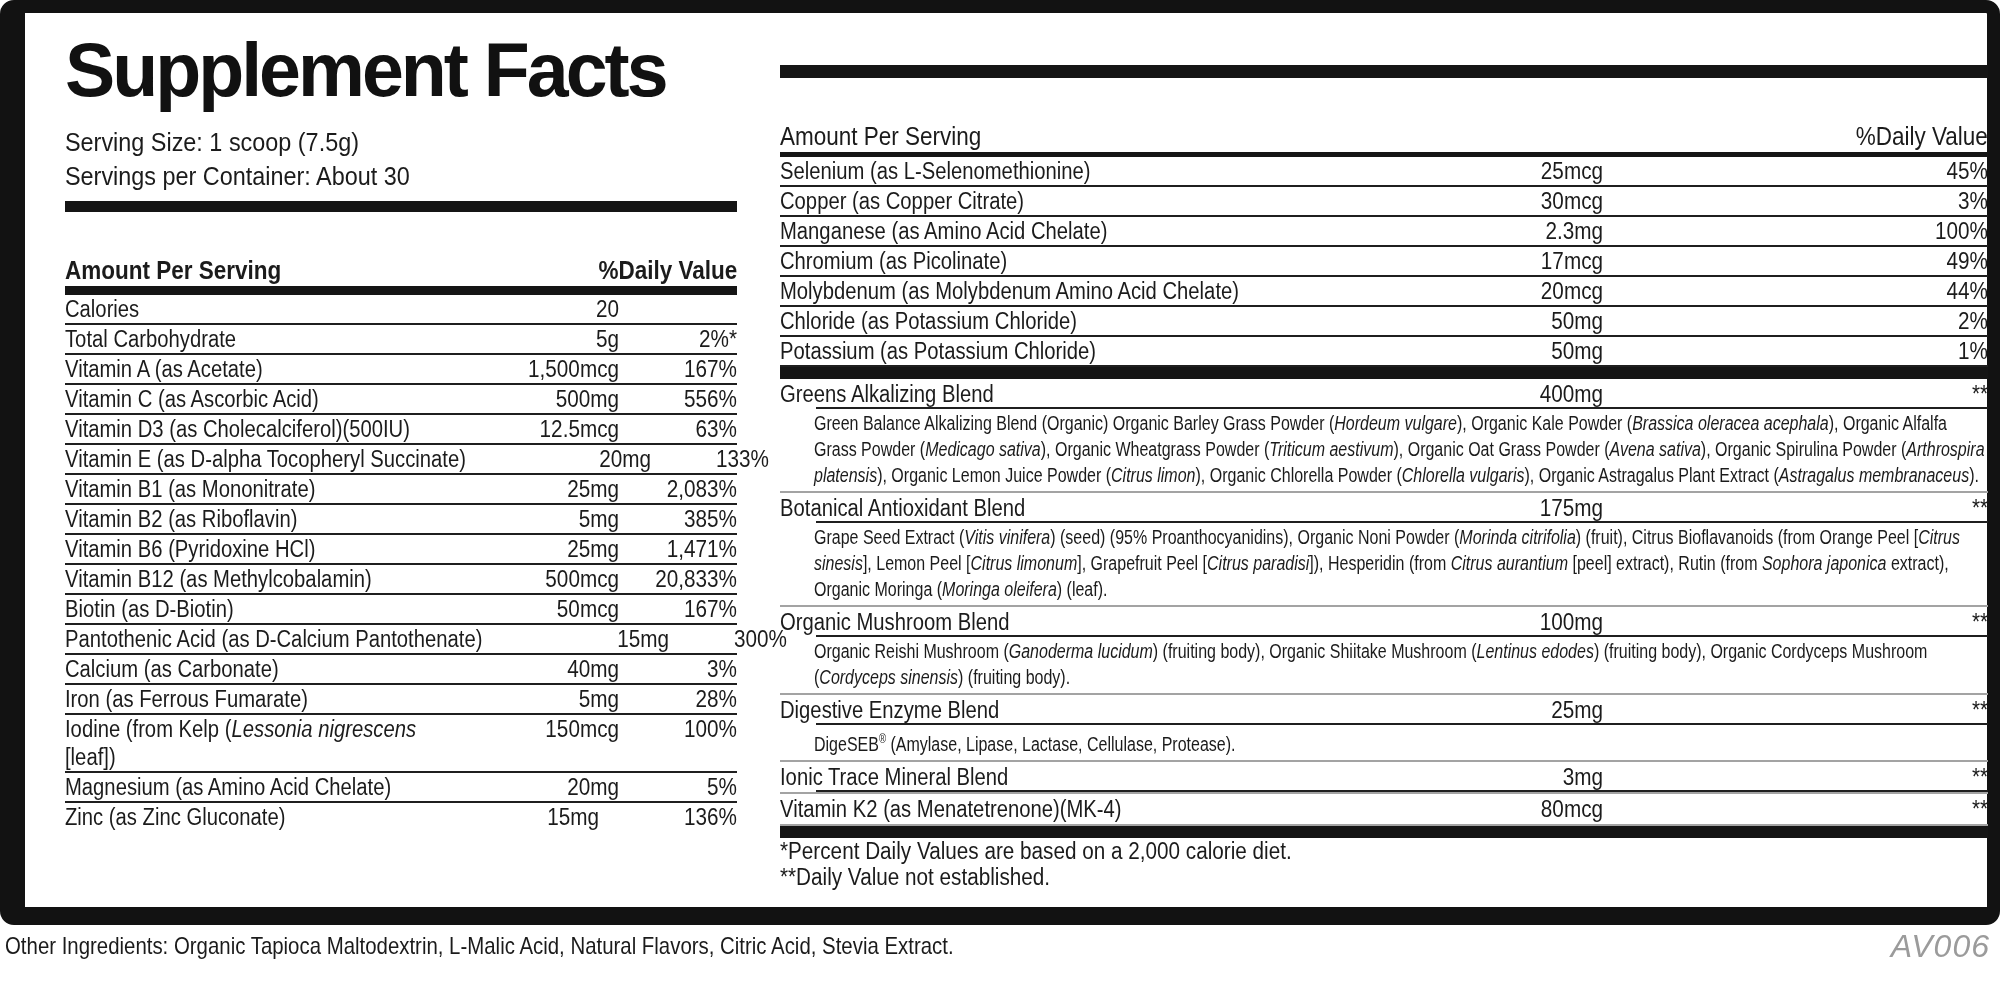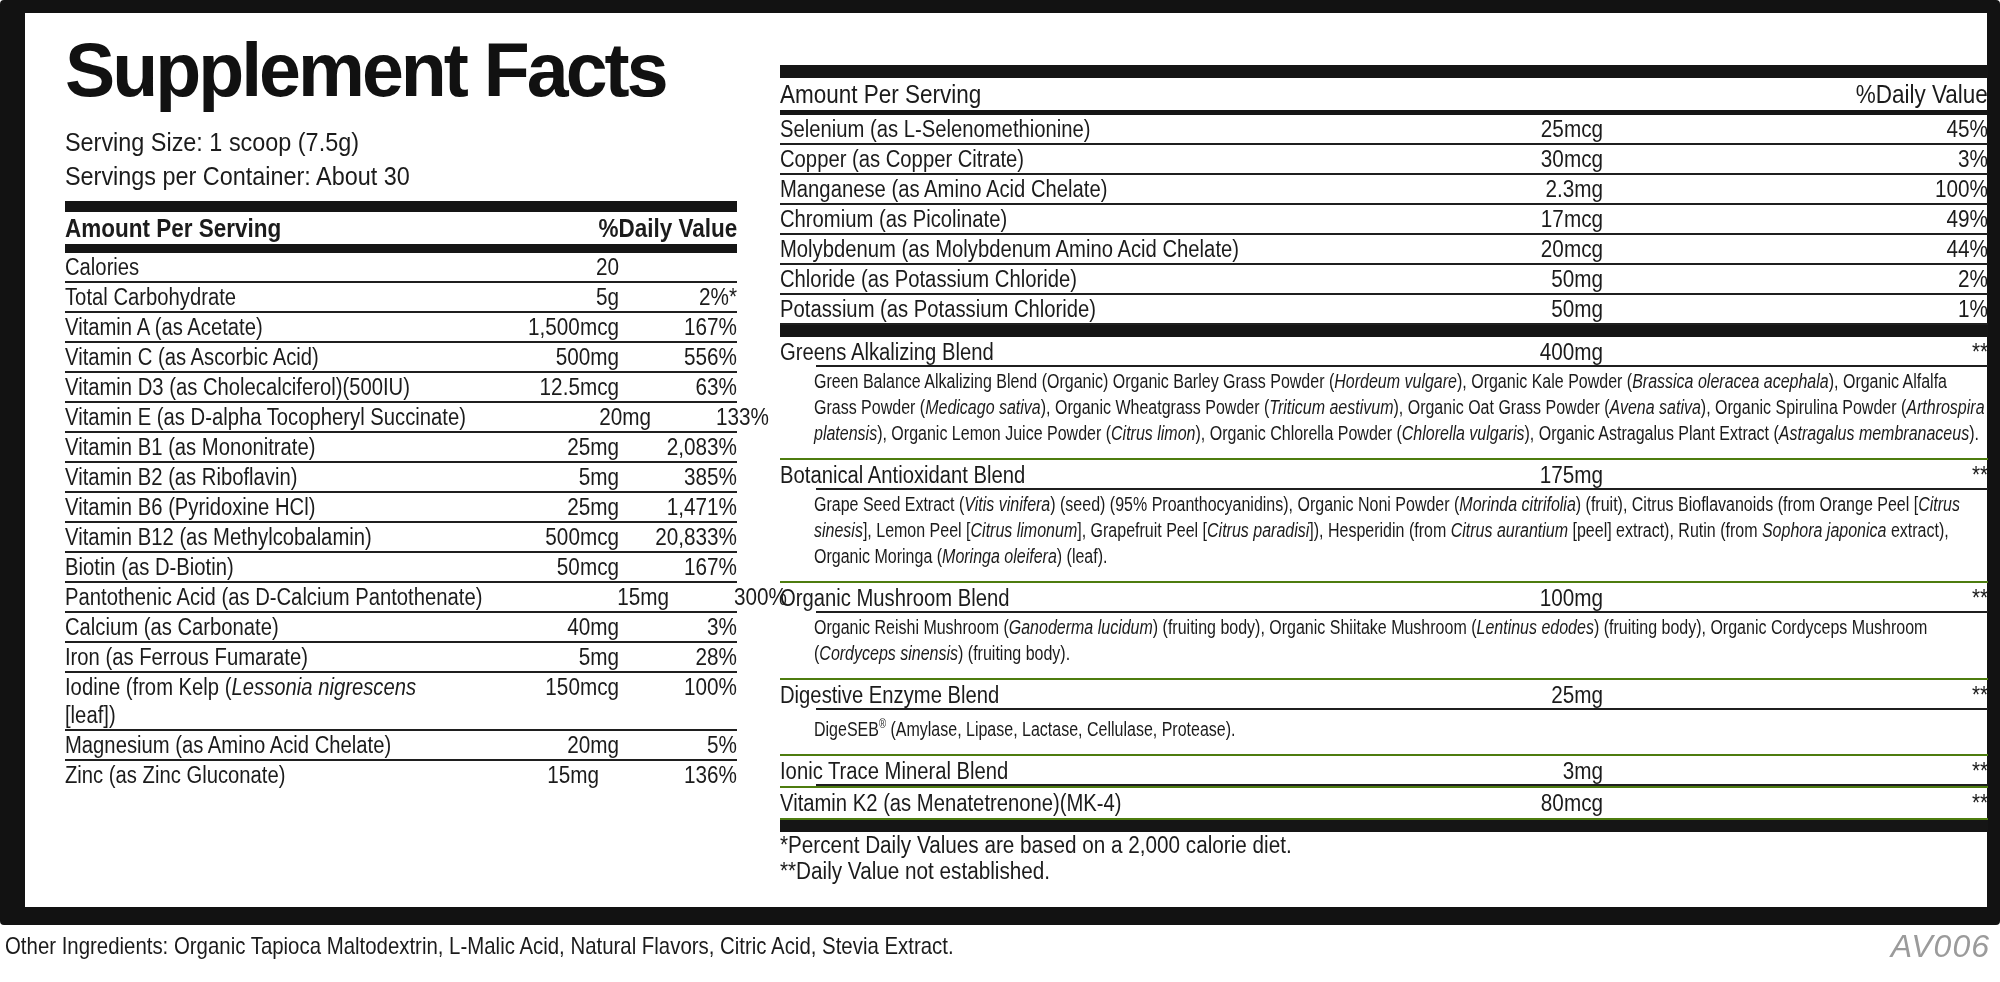--- a/index.html
+++ b/index.html
@@ -4,63 +4,63 @@
 <style>
   html,body{margin:0;padding:0;}
   body{
     width:2000px;height:982px;position:relative;background:#ffffff;
     font-family:"Liberation Sans", sans-serif;color:#1b1b1b;overflow:hidden;
     -webkit-font-smoothing:antialiased;
   }
   .label-box{
     position:absolute;left:0;top:0;width:2000px;height:925px;box-sizing:border-box;
     background:#fff;border:13px solid #121212;border-left-width:25px;border-bottom-width:18px;
-    border-radius:4px;
+    border-radius:14px;
   }
   
   .col-left{position:absolute;left:40px;top:16px;width:672px;}
   .title{
     font-size:76px;font-weight:800;letter-spacing:-3px;line-height:82px;color:#111;
     transform:scaleX(.99);transform-origin:0 50%;white-space:nowrap;
   }
   .serving{font-size:26px;line-height:34px;}
   .serving-block{margin-top:14px;}
   .bar{background:#151515;}
   .bar-12{height:12px;}
   .bar-11{height:11px;margin-top:8px;}
   .bar-9{height:9px;}
   .bar-5{height:5px;}
-  .hdr-row{display:flex;justify-content:space-between;align-items:center;line-height:30px;padding:1px 0;}
+  .hdr-row{display:flex;justify-content:space-between;align-items:center;line-height:30px;padding:1px 0;margin-top:42px;}
   .hdr-bold{font-weight:bold;font-size:25px;}
   .hdr-reg{font-weight:normal;font-size:25px;}
   .sq-l{transform:scaleX(.9);transform-origin:0 50%;white-space:nowrap;display:inline-block;}
   .sq-r{transform:scaleX(.9);transform-origin:100% 50%;white-space:nowrap;display:inline-block;}
   
   .row{
     display:grid;grid-template-columns:1fr 130px 118px;align-items:start;
     border-bottom:2px solid #1f1f1f;padding:0 0;font-size:23px;line-height:28px;
   }
   #left-rows .row:last-child{border-bottom:none;gap:20px;}
   .cell-name{white-space:nowrap;transform:scaleX(.88);transform-origin:0 0;}
   .cell-name.wrap2{white-space:normal;}
   .cell-amount{text-align:right;white-space:nowrap;transform:scaleX(.9);transform-origin:100% 0;}
   .cell-dv{text-align:right;white-space:nowrap;transform:scaleX(.9);transform-origin:100% 0;}
   
   .col-right{position:absolute;left:755px;top:52px;width:1208px;}
   .col-right .bar-13{height:13px;}
   .col-right .row{grid-template-columns:1fr 255px 385px;}
-  .blend-block{border-bottom:2px solid #4d7c0f;}
+  .blend-block{border-bottom:2px solid #a3a3a3;}
   .blend-head{
     display:grid;grid-template-columns:1fr 255px 385px;align-items:start;
     font-size:23px;line-height:28px;padding:1px 0;position:relative;
   }
   .blend-head.has-desc::after{
     content:'';position:absolute;left:36px;right:0;bottom:0;height:2px;background:#1f1f1f;
   }
-  .blend-desc{margin-left:34px;padding:1px 0 12px 0;}
+  .blend-desc{margin-left:34px;padding:1px 0 3px 0;}
   .blend-desc-inner{
     font-size:20px;line-height:26px;width:1467px;transform:scaleX(.8);transform-origin:0 0;
   }
   .blend-desc-inner sup{font-size:12px;}
   .footnotes{font-size:23px;line-height:26px;}
   
   .other-ing{
     position:absolute;left:5px;top:932px;font-size:24px;white-space:nowrap;
     transform:scaleX(.85);transform-origin:0 0;
   }

